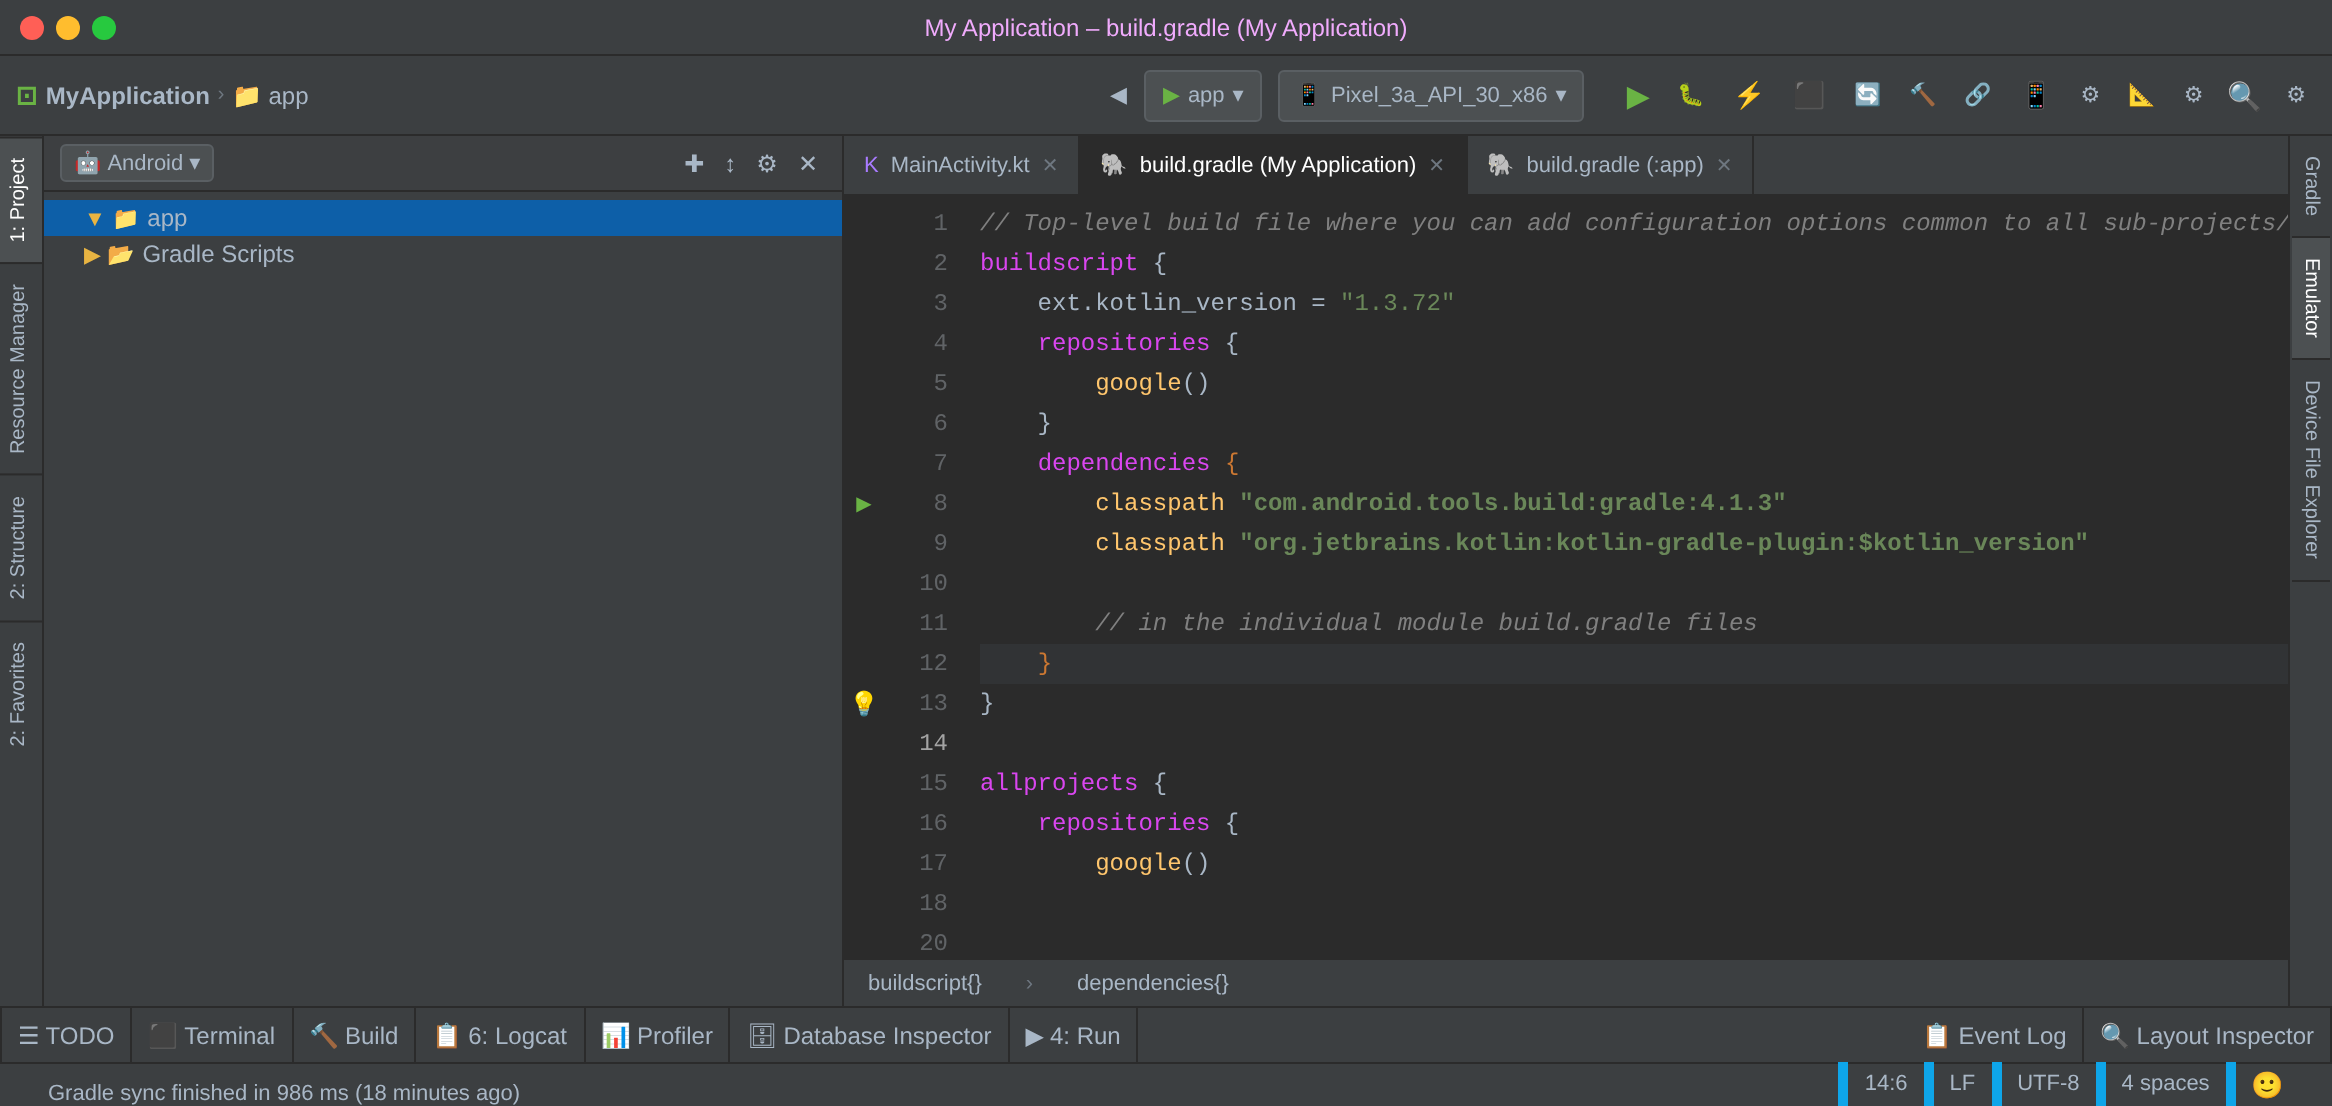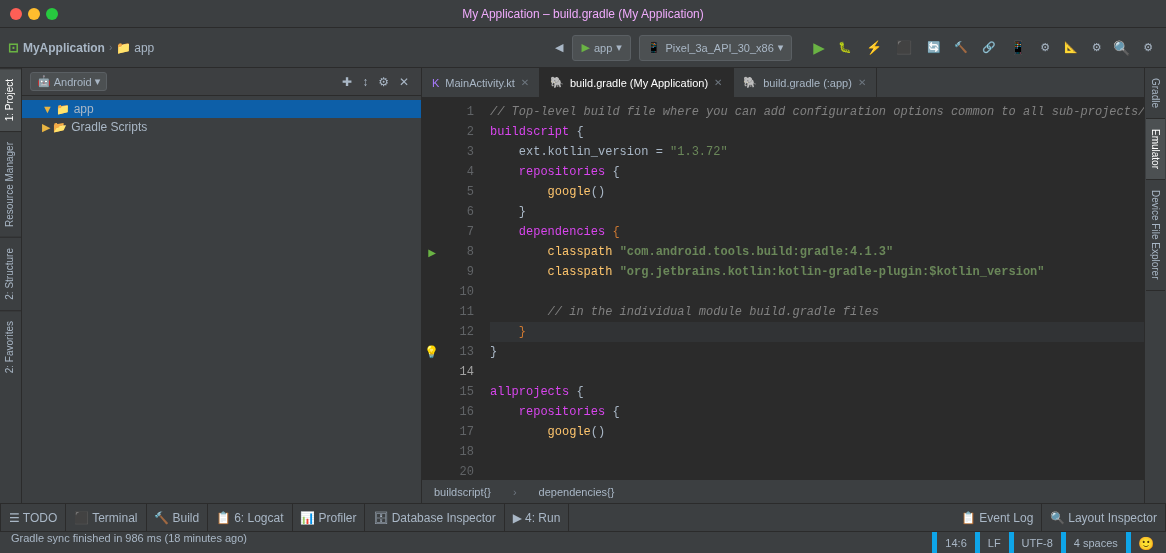--- a/index.html
+++ b/index.html
@@ -340,22 +340,22 @@
       cursor: pointer;
       white-space: nowrap;
       border-bottom: 1px solid #2b2b2b;
     }
 
     
     #status-bar {
       height: 22px;
       background: #3c3f41;
       display: flex;
-      align-items: flex-start;
-      padding: 0 3px;
+      align-items: flex-end;
+      padding: 0 16px;
       border-top: 1px solid #2b2b2b;
       font-size: 11px;
       color: #a9b7c6;
       gap: 0;
       flex-shrink: 0;
     }
     .status-item {
       display: flex;
       align-items: center;
       gap: 3px;

